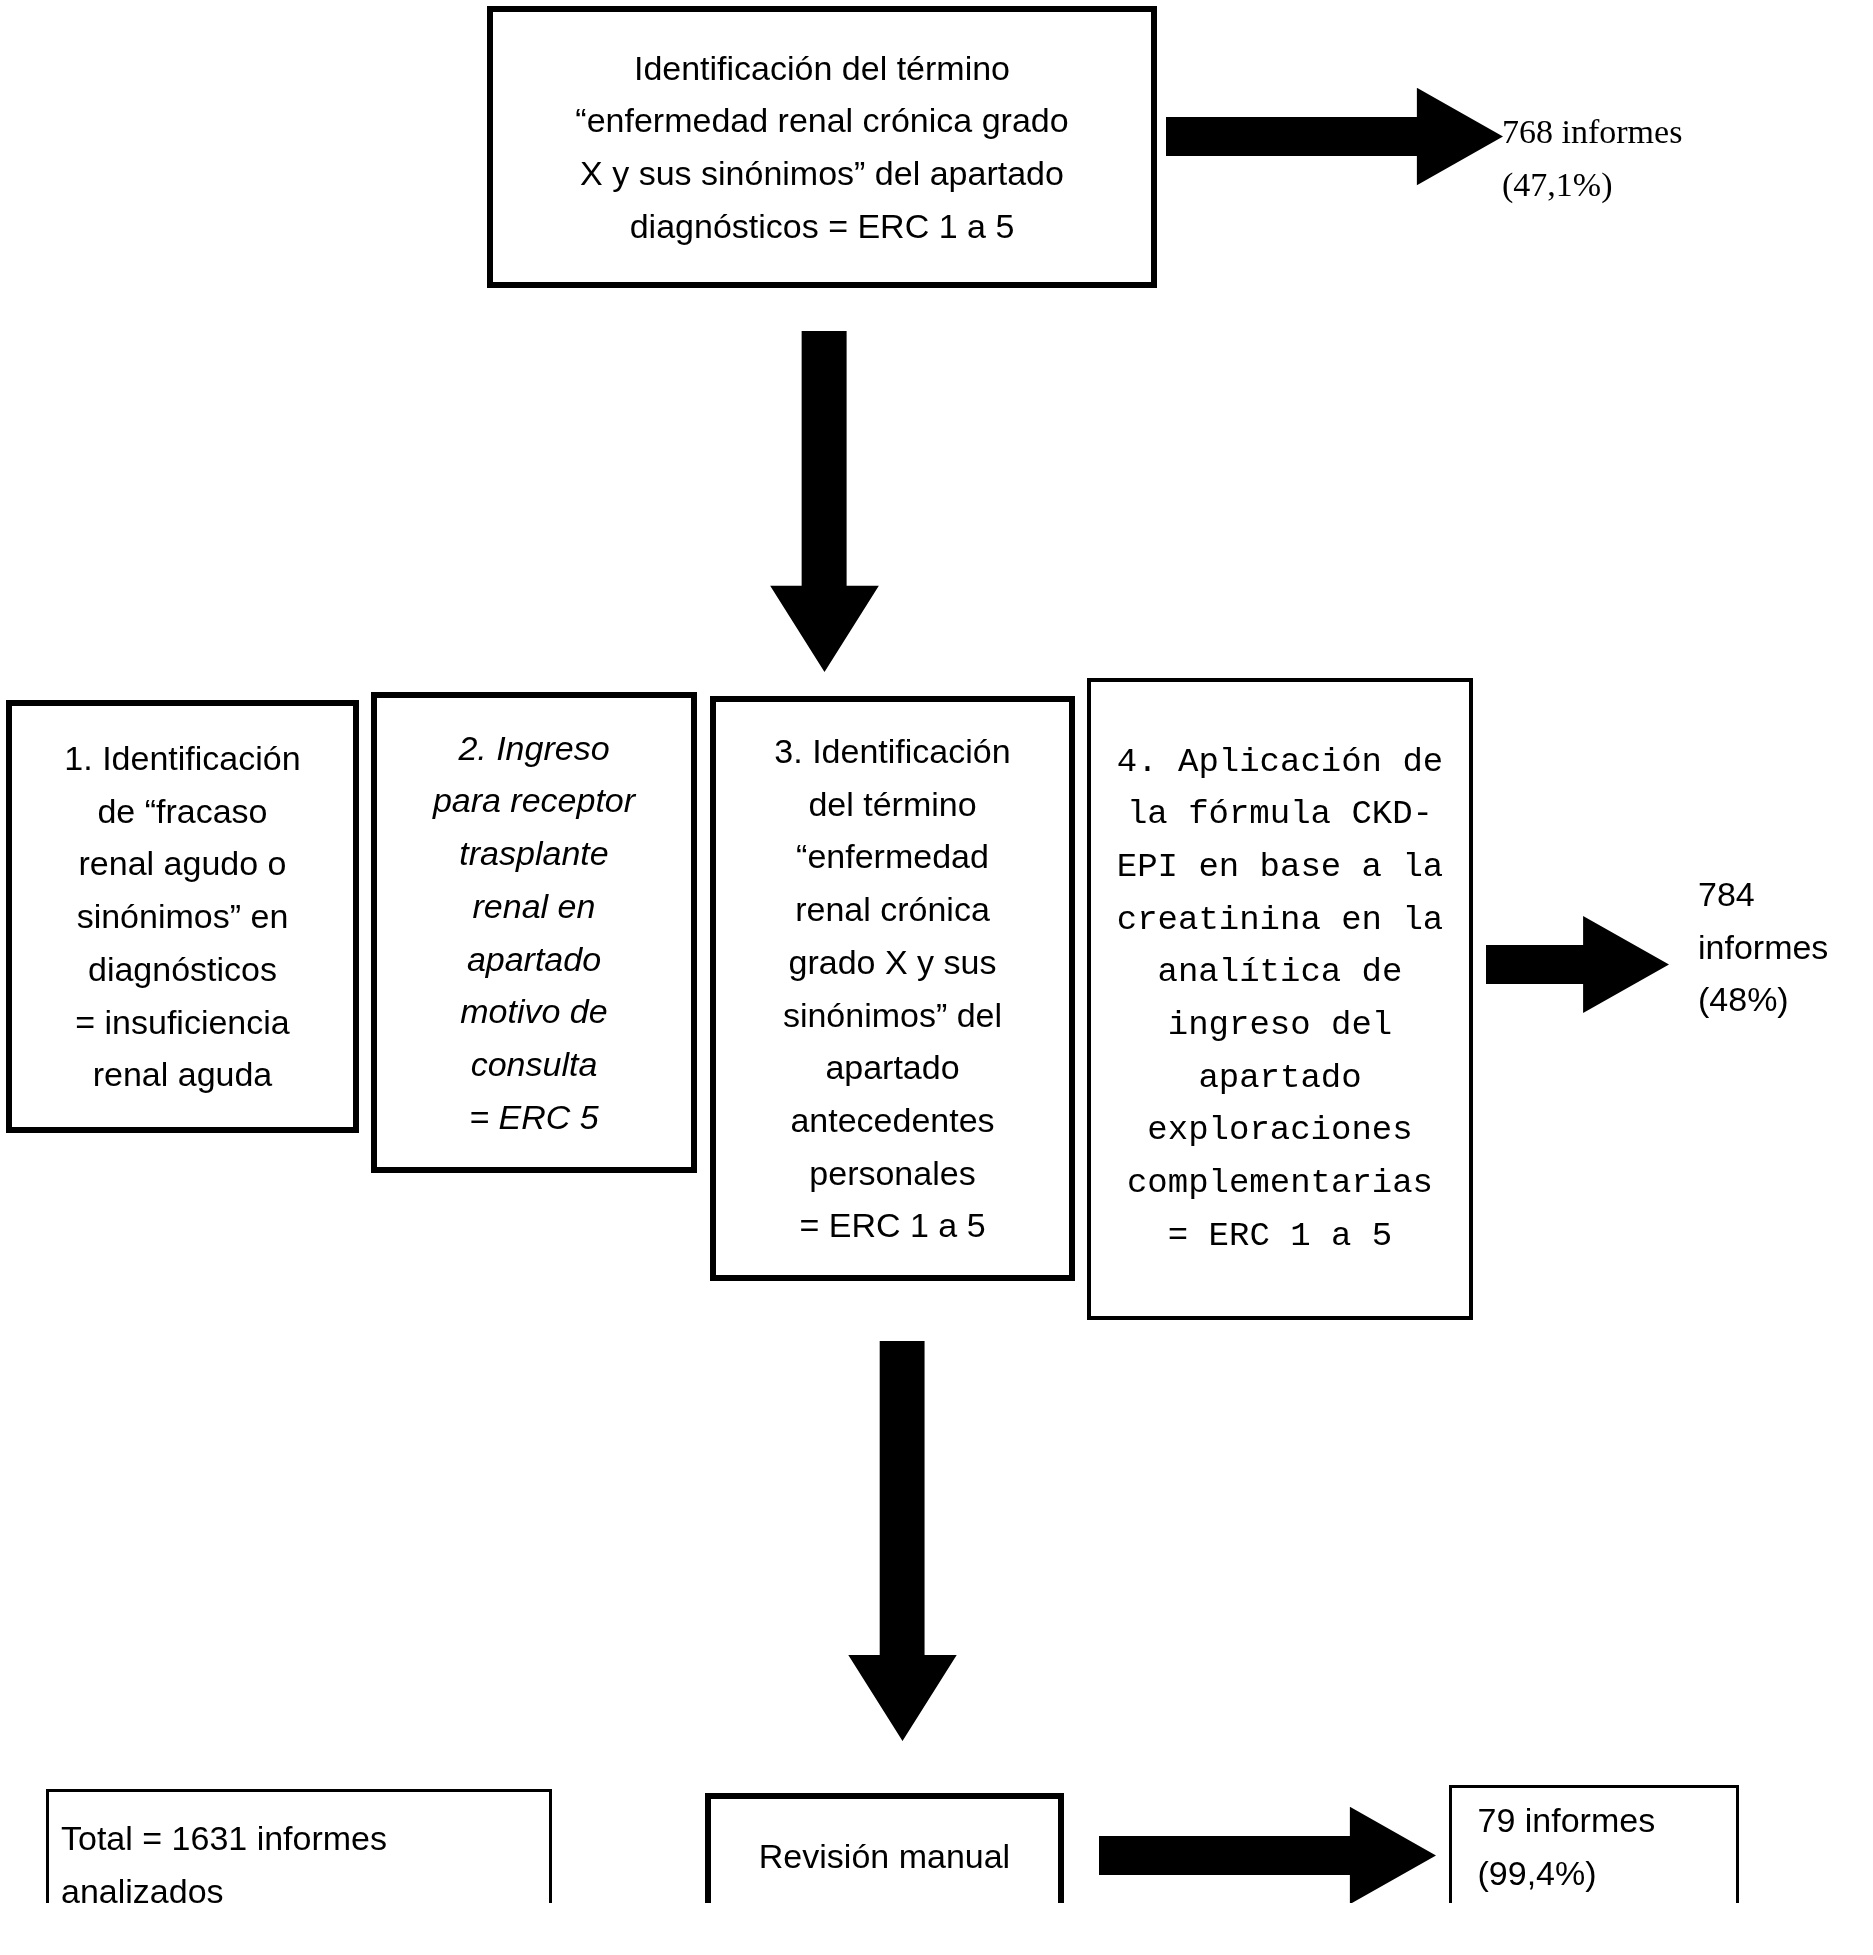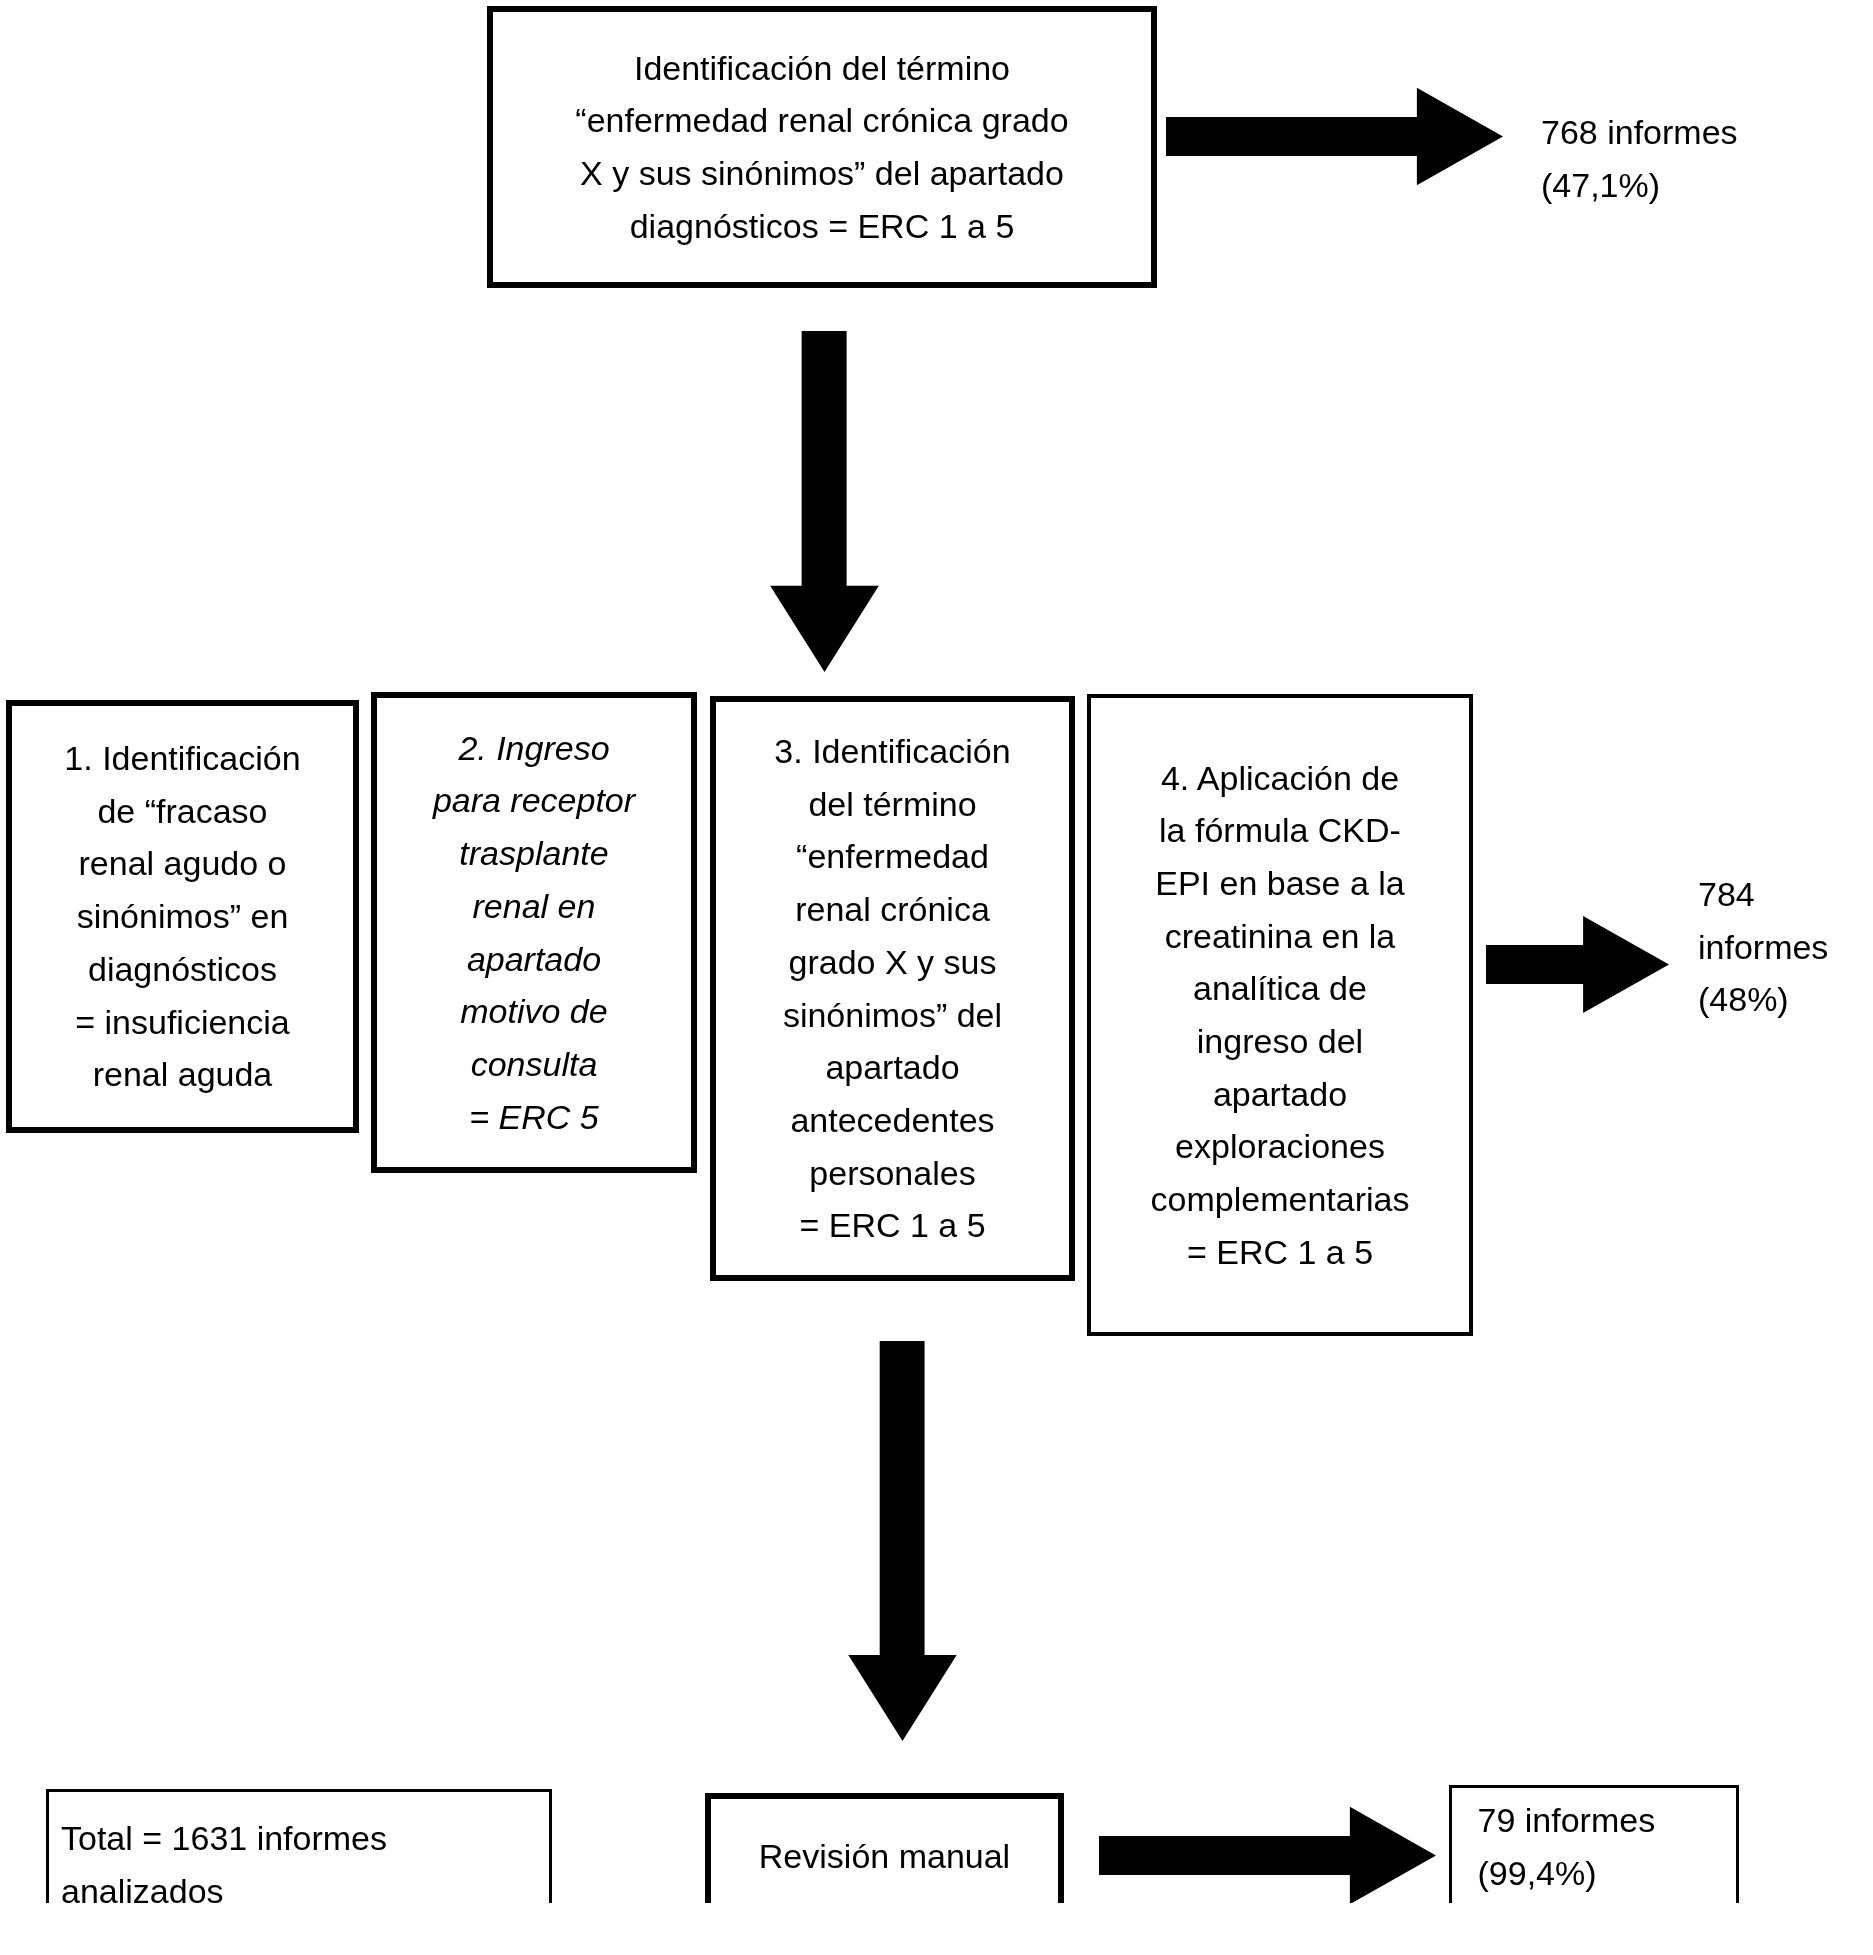--- a/index.html
+++ b/index.html
@@ -49,21 +49,21 @@
 
   <div class="box" style="left:487px; top:6px; width:670px; height:282px;">Identificación del término
 “enfermedad renal crónica grado
 X y sus sinónimos” del apartado
 diagnósticos = ERC 1 a 5</div>
 
   <svg class="arrow" style="left:1166px; top:84px;" width="337" height="105" viewBox="0 0 450 140">
     <polygon points="0,44 335,44 335,5 450,70 335,135 335,96 0,96"></polygon>
   </svg>
 
-  <div class="free-text" style="left:1541px; top:106px; width:299px;">768 informes
+  <div class="free-text" style="left:1502px; top:106px; width:299px;font-family:Liberation Serif, serif;">768 informes
 (47,1%)</div>
 
 
   <svg class="arrow" style="left:770px; top:331px;" width="109" height="341" viewBox="0 0 145 455">
     <polygon points="42,0 102,0 102,340 145,340 72.5,455 0,340 42,340"></polygon>
   </svg>
 
   <div class="box" style="left:6px; top:700px; width:353px; height:433px;">1. Identificación
 de “fracaso
 renal agudo o
@@ -85,21 +85,21 @@
 del término
 “enfermedad
 renal crónica
 grado X y sus
 sinónimos” del
 apartado
 antecedentes
 personales
 = ERC 1 a 5</div>
 
-  <div class="box" style="left:1087px; top:694px; width:386px; height:642px; border-width:4.5px;">4. Aplicación de
+  <div class="box" style="left:1087px; top:678px; width:386px; height:642px; border-width:4.5px;font-family:Liberation Mono, monospace;">4. Aplicación de
 la fórmula CKD-
 EPI en base a la
 creatinina en la
 analítica de
 ingreso del
 apartado
 exploraciones
 complementarias
 = ERC 1 a 5</div>
 

